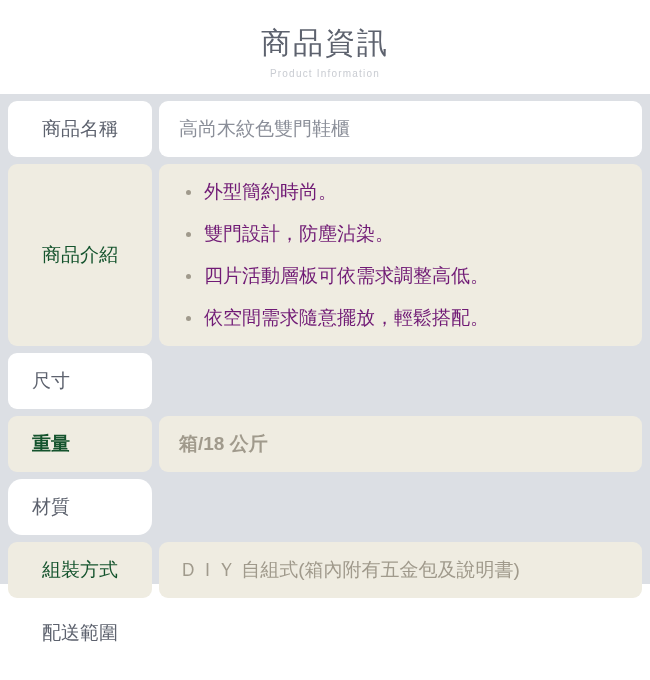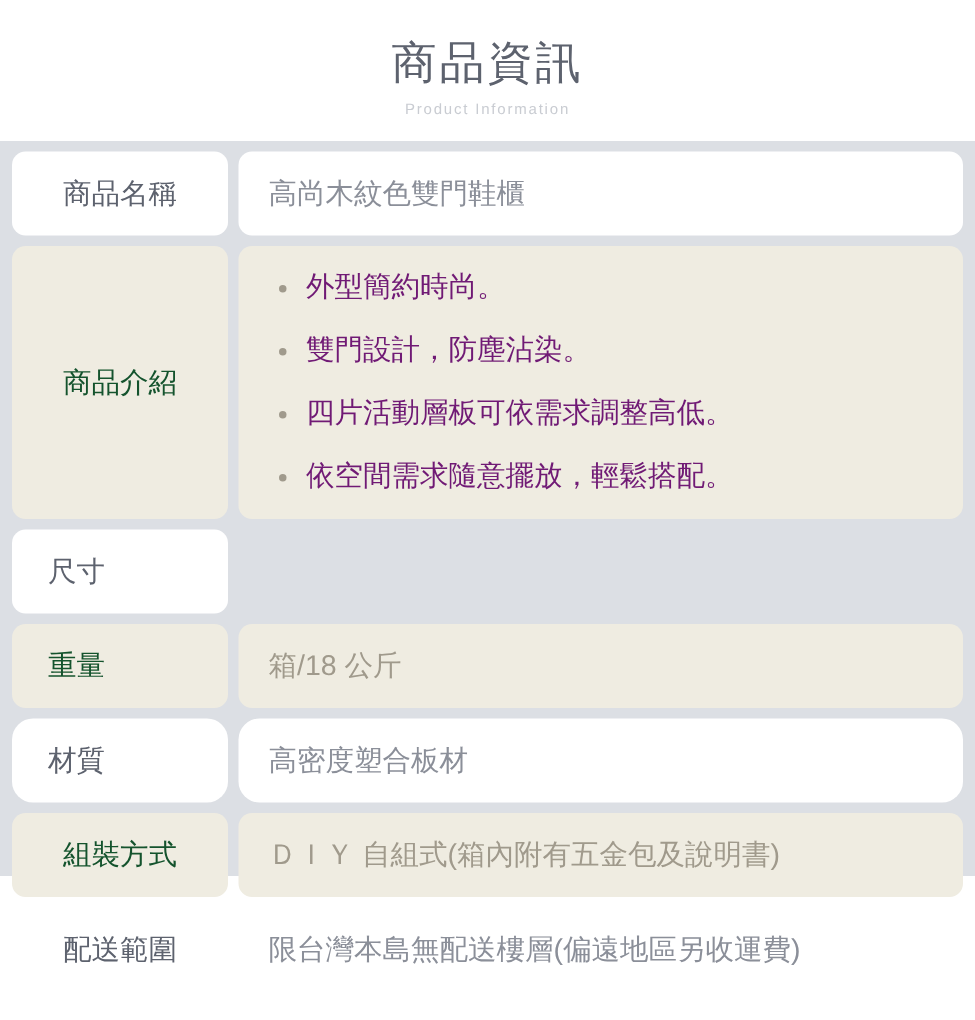--- a/index.html
+++ b/index.html
@@ -117,21 +117,21 @@
   .cell-label.spread .lbl {
     display: inline-flex;
     width: 96px;
     justify-content: space-between;
   }
 
   
   .row.r-name   .cell-label, .row.r-name   .cell-value { height: 56px; }
   .row.r-intro  .cell-label, .row.r-intro  .cell-value { height: 182px; }
   .row.r-size   .cell-label, .row.r-size   .cell-value { height: 56px; }
-  .row.r-weight .cell-label, .row.r-weight .cell-value { height: 56px; }
+  .row.r-weight .cell-label, .row.r-weight .cell-value { height: 56px; font-weight: bold; }
   .row.r-mat    .cell-label, .row.r-mat    .cell-value { height: 56px; border-radius: 14px; }
   .row.r-asm    .cell-label, .row.r-asm    .cell-value { height: 56px; }
   .row.r-ship   .cell-label, .row.r-ship   .cell-value { height: 56px; }
 
   
   .cell-value.intro {
     align-items: center;
     padding-left: 24px;
   }
   .bullets {
@@ -201,29 +201,27 @@
         <div class="cell-label spread">
           <span class="lbl">重量</span>
         </div>
         <div class="cell-value">箱/18 公斤</div>
       </div>
 
       <div class="row white r-mat">
         <div class="cell-label spread">
           <span class="lbl">材質</span>
         </div>
-        <div class="cell-value">高密度塑合板材</div>
       </div>
 
       <div class="row beige r-asm">
         <div class="cell-label">組裝方式</div>
         <div class="cell-value">ＤＩＹ 自組式(箱內附有五金包及說明書)</div>
       </div>
 
       <div class="row white r-ship">
         <div class="cell-label">配送範圍</div>
-        <div class="cell-value">限台灣本島無配送樓層(偏遠地區另收運費)</div>
       </div>
 
     </div>
   </div>
 
 </div>
 
 </body></html>

